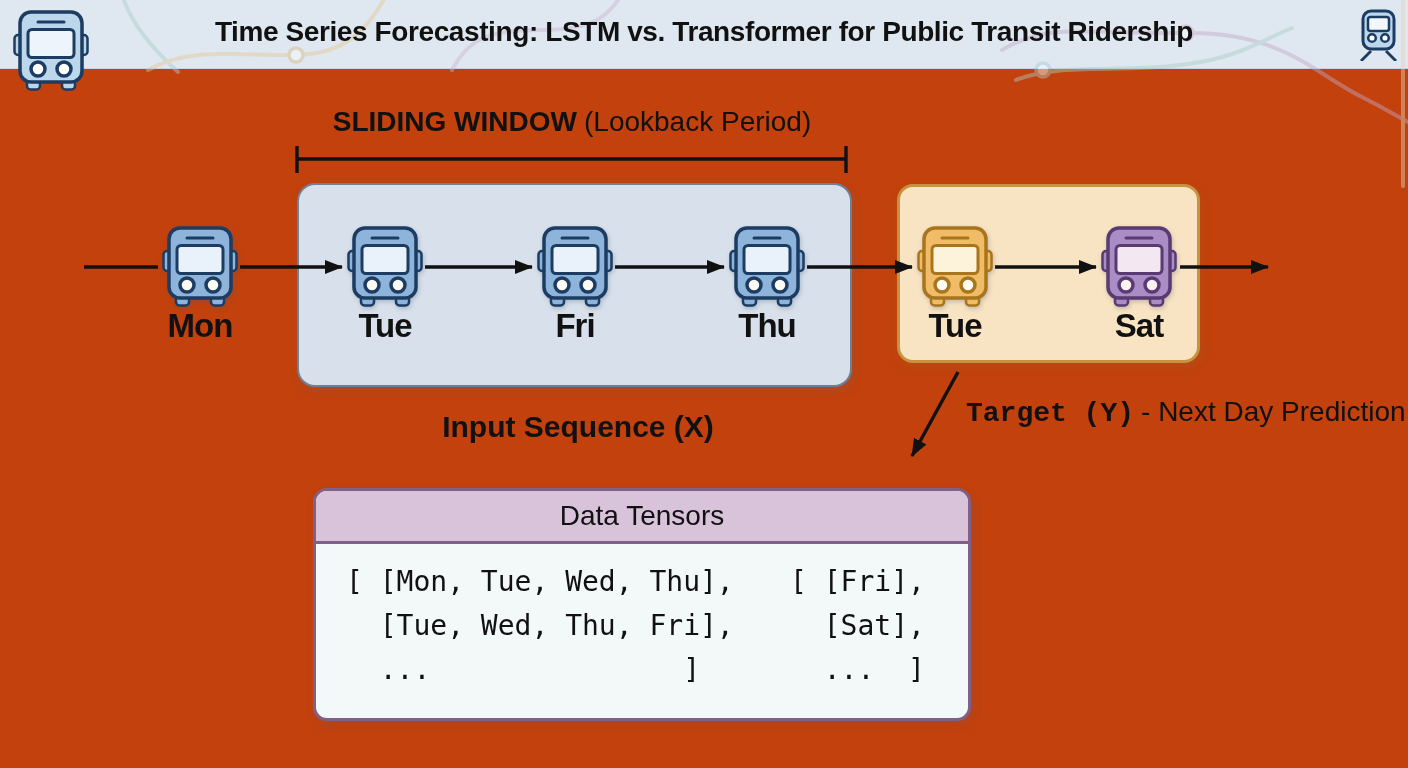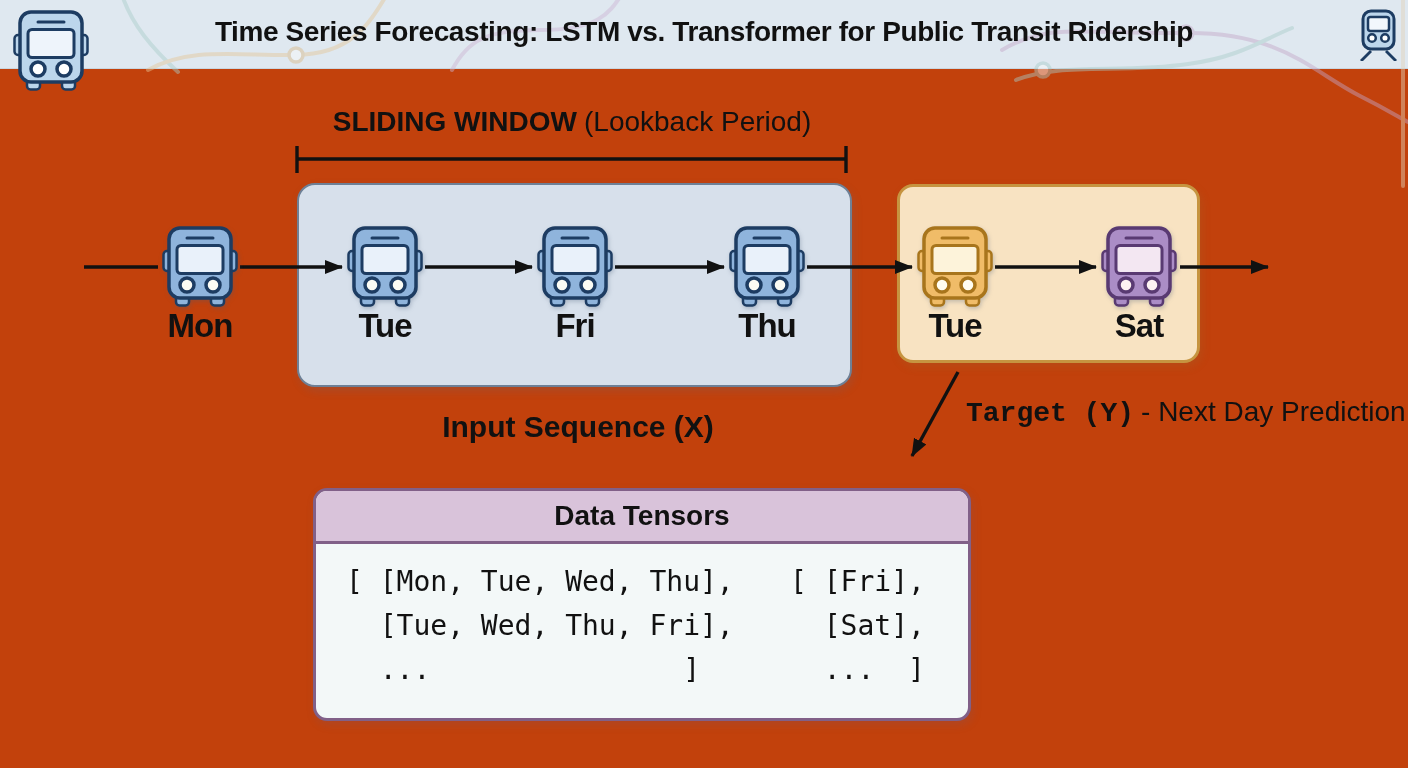--- a/index.html
+++ b/index.html
@@ -45,21 +45,21 @@
   .input-seq{position:absolute;left:378px;top:410px;width:400px;text-align:center;
     font-size:30px;font-weight:bold;z-index:4;}
   .target-label{position:absolute;left:966px;top:396px;font-size:28px;z-index:4;white-space:nowrap;}
   .target-label .b{font-weight:bold;font-family:Liberation Mono, monospace;}
   .target-label .r{font-weight:normal;margin-left:7px;}
   
   .tensor-box{position:absolute;left:313px;top:488px;width:652px;height:227px;
     border:3px solid #816088;border-radius:14px;background:#f3f8f8;
     box-shadow:2px 4px 8px rgba(110,90,120,.22);z-index:4;overflow:hidden;}
   .tensor-head{height:50px;background:#d9c3da;border-bottom:3px solid #816088;
-    text-align:center;line-height:50px;font-size:28px;font-weight:bold;}
+    text-align:center;line-height:50px;font-size:28px;font-weight:normal;}
   .tensor-body{position:relative;height:174px;
     font-family:"DejaVu Sans Mono", monospace;font-size:28px;line-height:44px;}
   .tensor-body pre{margin:0;position:absolute;top:16px;
     font-family:"DejaVu Sans Mono", monospace;}
   .tensor-x{left:30px;}
   .tensor-y{left:474px;}
 </style>
 </head>
 <body>
 

